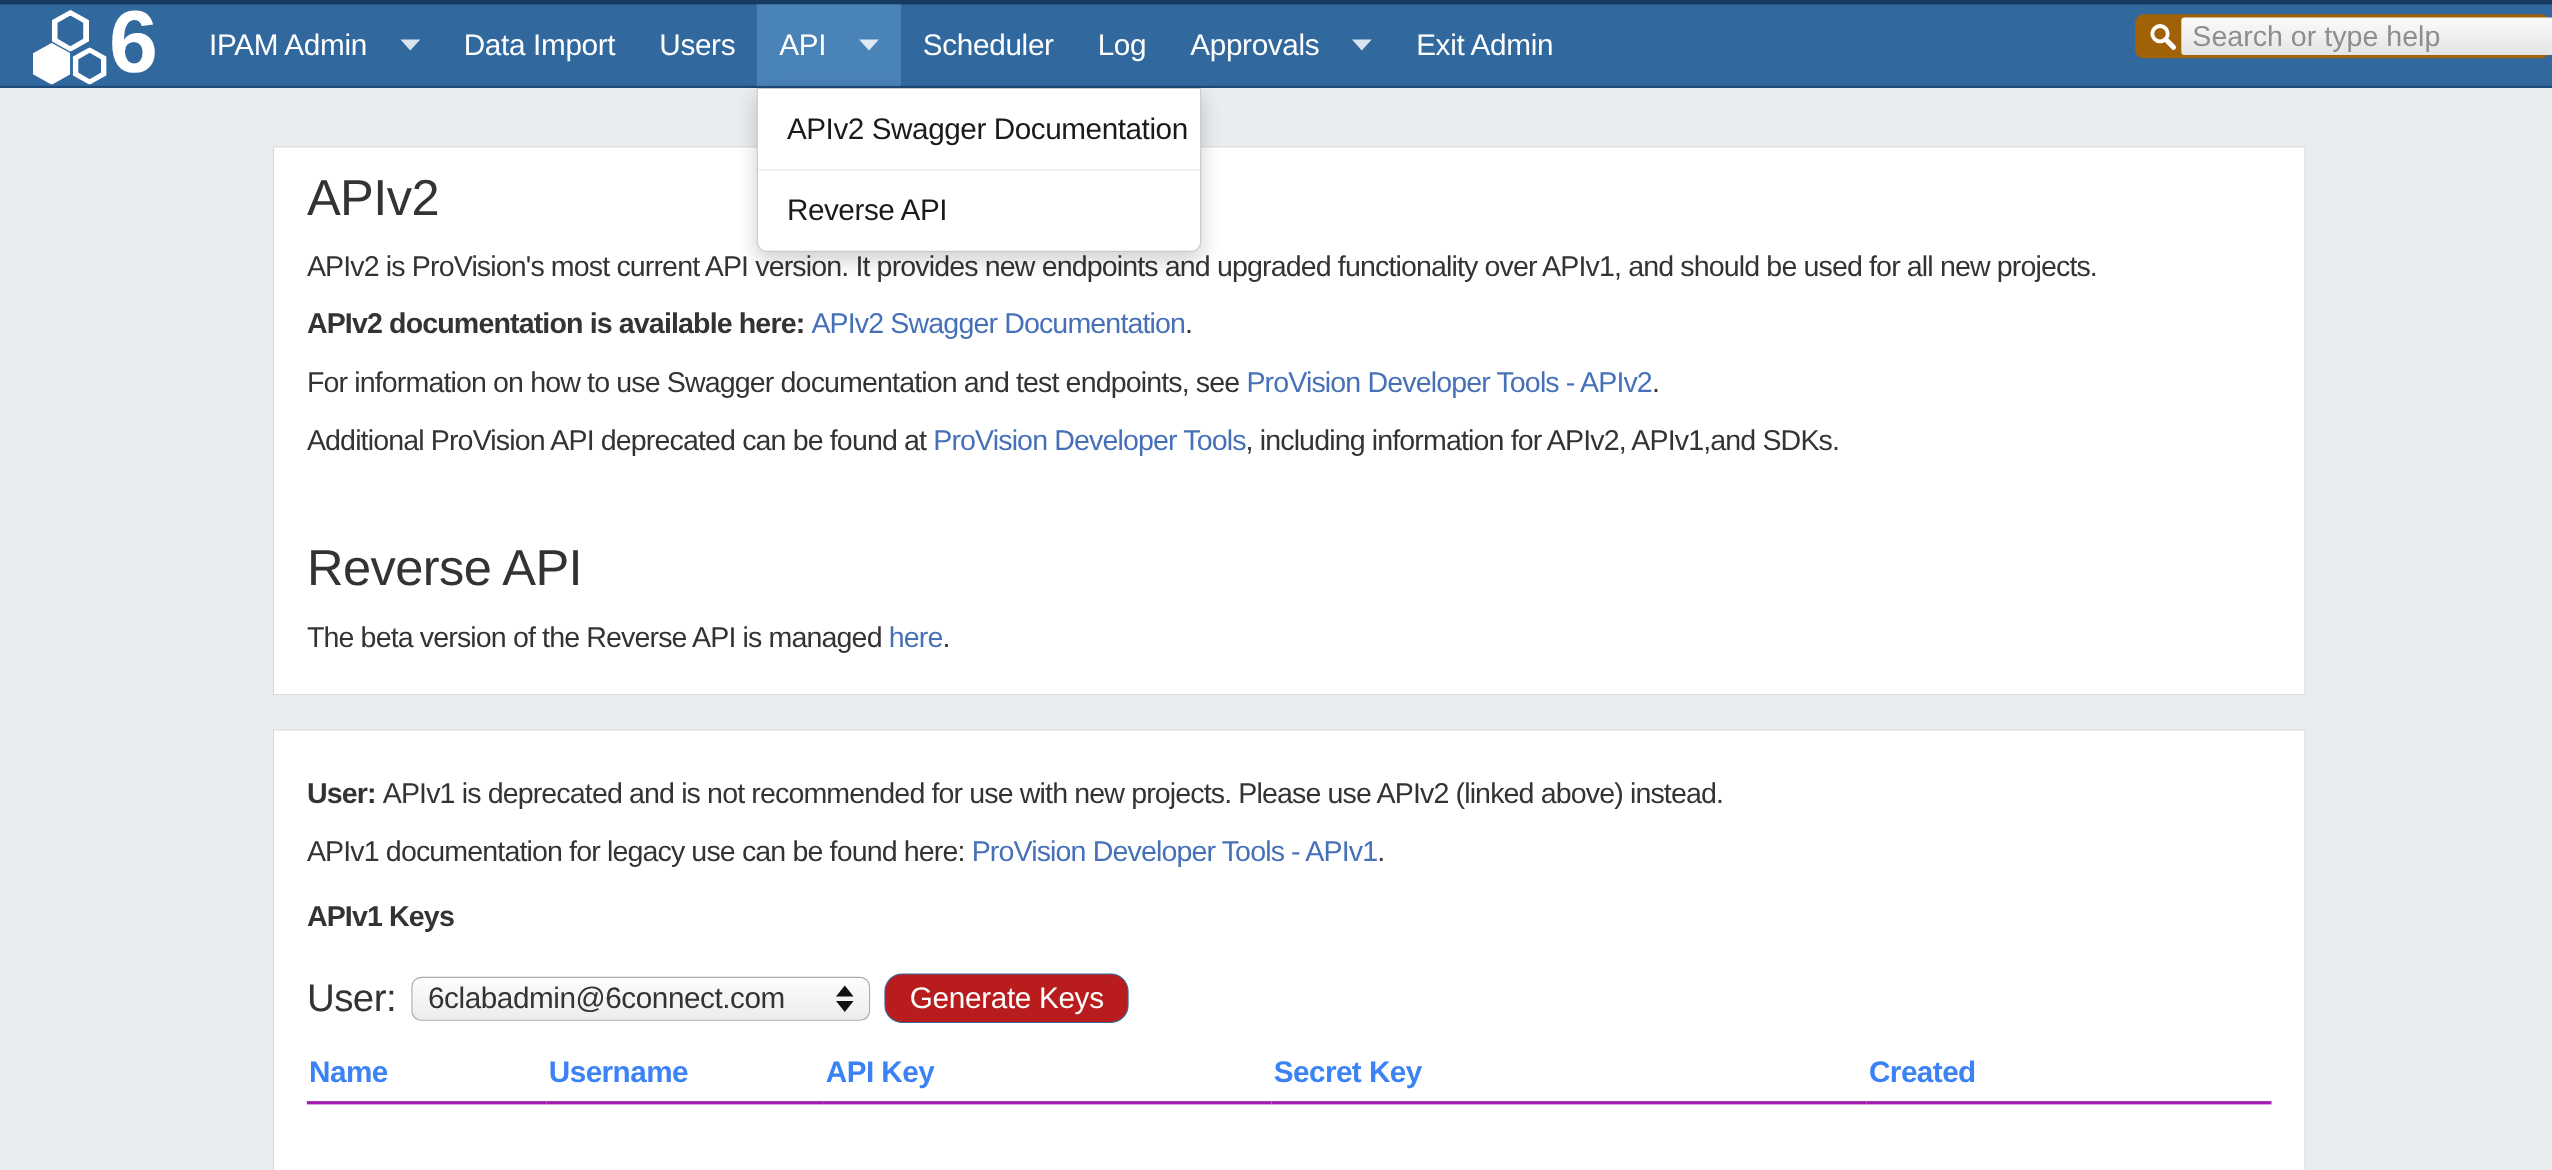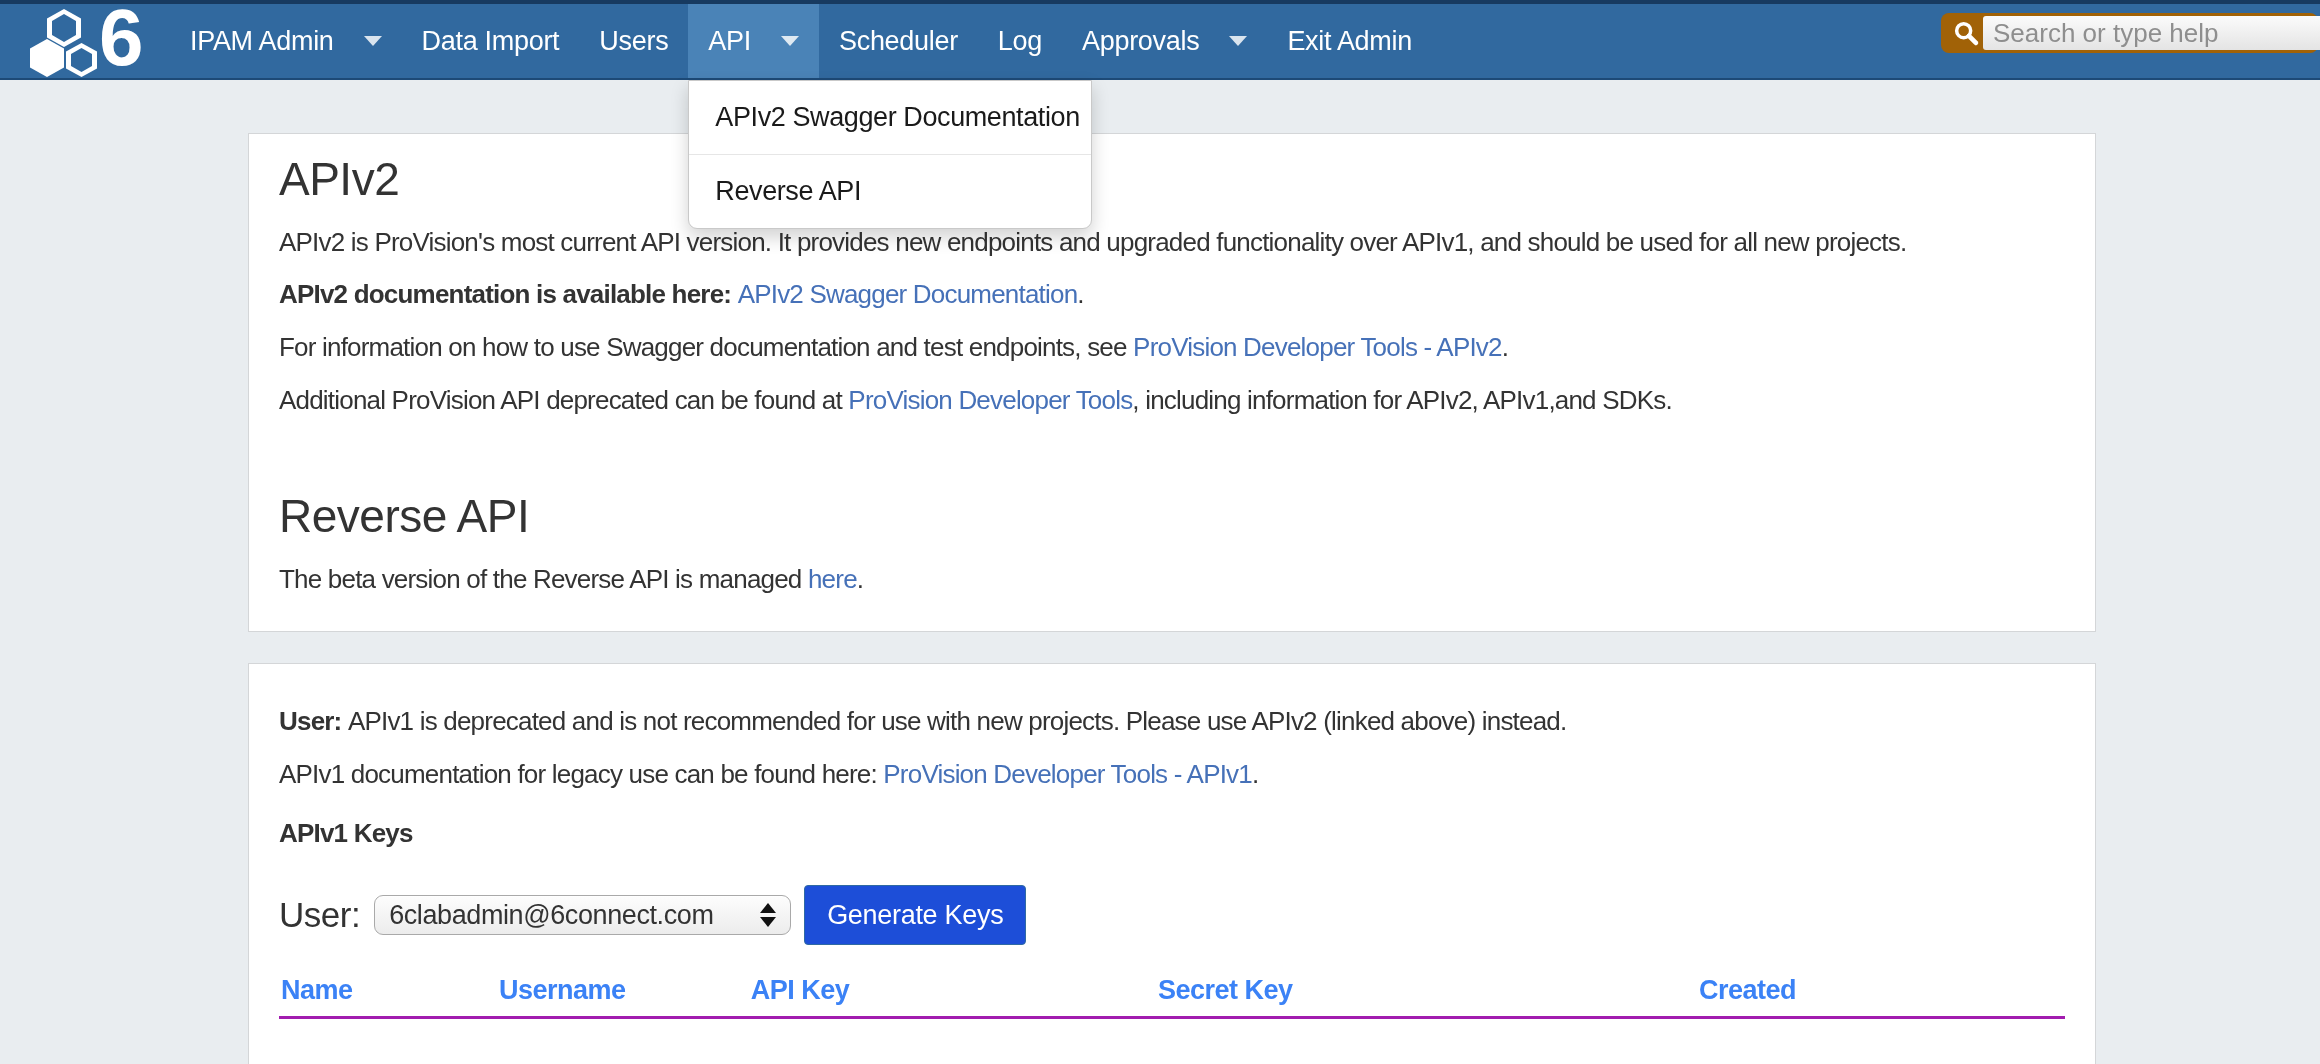--- a/index.html
+++ b/index.html
@@ -170,25 +170,25 @@
     border-bottom: 10px solid #111;
     margin-bottom: 4px;
   }
   .select-arrows .down {
     width: 0; height: 0;
     border-left: 8px solid transparent; border-right: 8px solid transparent;
     border-top: 10px solid #111;
   }
   .generate-btn {
     margin-left: 13px;
-    height: 60px;
+    height: 45px;
     padding: 0 22px;
-    background: #1d4ed8;
+    background: #b91c1c;
     border: 1px solid #2f6aa3;
-    border-radius: 4px;
+    border-radius: 16px;
     color: #fff;
     font-size: 27px;
     letter-spacing: -0.3px;
     font-family: "Liberation Sans", sans-serif;
     cursor: pointer;
   }
 
   
   .keys-table { width: 100%; margin-top: 30px; border-collapse: collapse; }
   .keys-table th {

